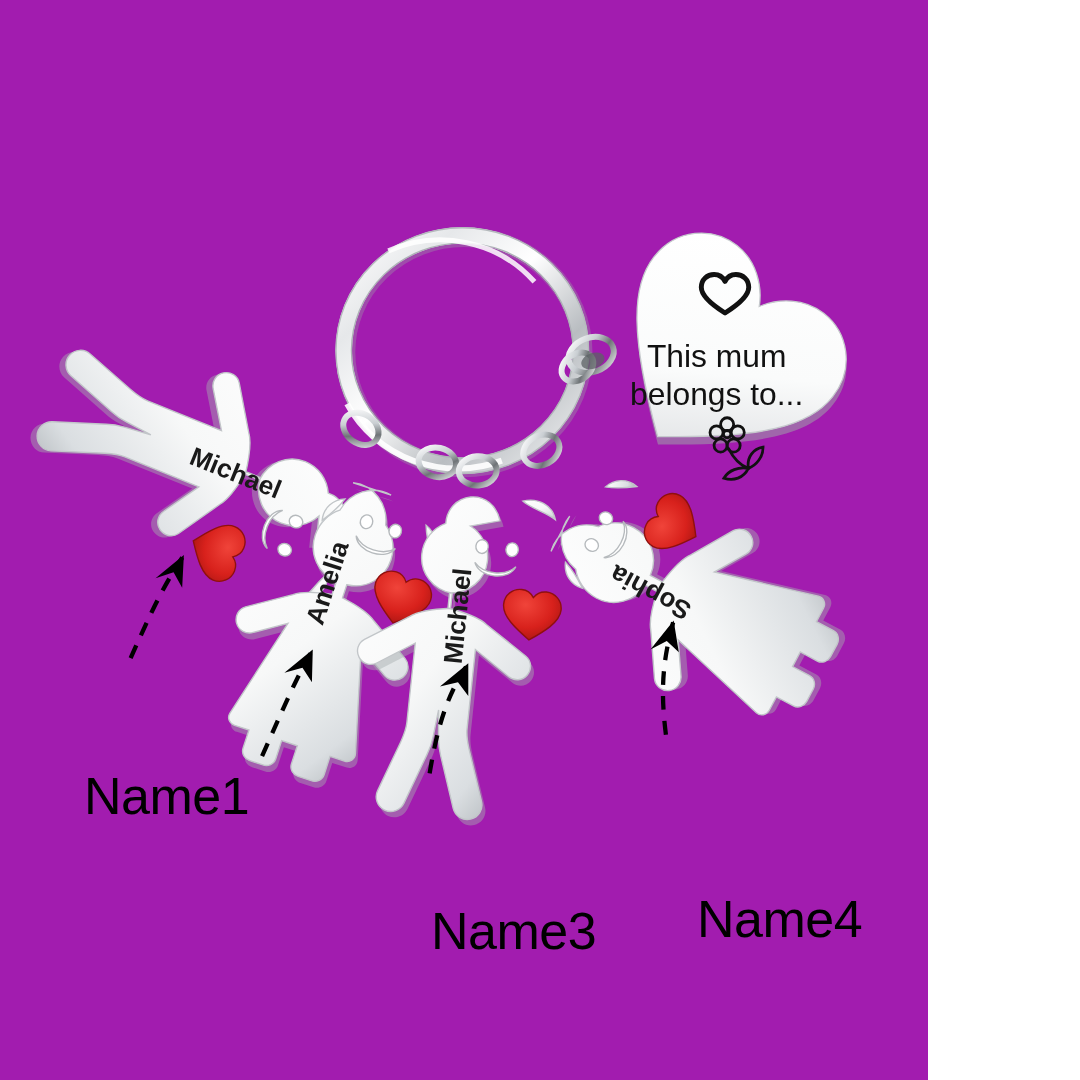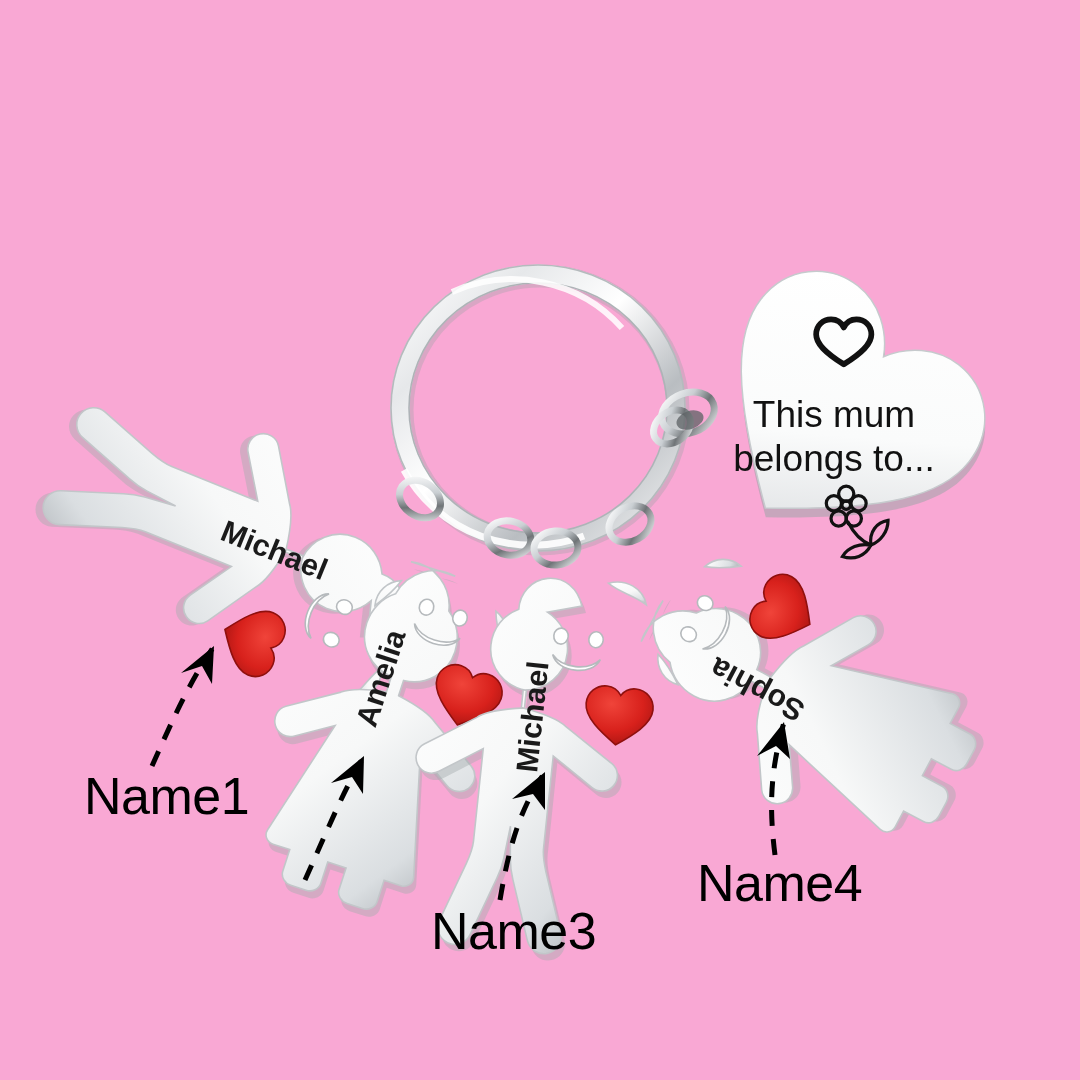--- a/index.html
+++ b/index.html
@@ -1,31 +1,31 @@
 <!DOCTYPE html>
 <html><head>
 <meta charset="utf-8">
 <style>
   html,body{margin:0;padding:0;background:#ffffff;}
   body{width:1080px;height:1080px;overflow:hidden;font-family:"Liberation Sans",sans-serif;}
-  #stage{position:relative;width:1080px;height:1080px;background:#f9a8d4;}
+  #stage{position:relative;width:888px;height:1080px;background:#a21caf;padding-left:40px;}
   #art{position:absolute;inset:0;}
   .label{
     position:absolute;
     color:#000;
     font-family:"Liberation Sans",sans-serif;
     font-size:52px;
     line-height:1;
     white-space:nowrap;
     letter-spacing:-0.5px;
   }
   #lbl1{left:84px;top:770px;}
   #lbl2{left:190px;top:888px;}
   #lbl3{left:431px;top:905px;}
-  #lbl4{left:697px;top:857px;}
+  #lbl4{left:697px;top:893px;}
 </style>
 </head>
 <body>
 
 <div id="stage">
 
   <svg id="art" viewBox="0 0 1080 1080">
     <defs>
       <linearGradient id="ringGrad" x1="0" y1="0" x2="1" y2="1">
         <stop offset="0%" stop-color="#ffffff"></stop>

